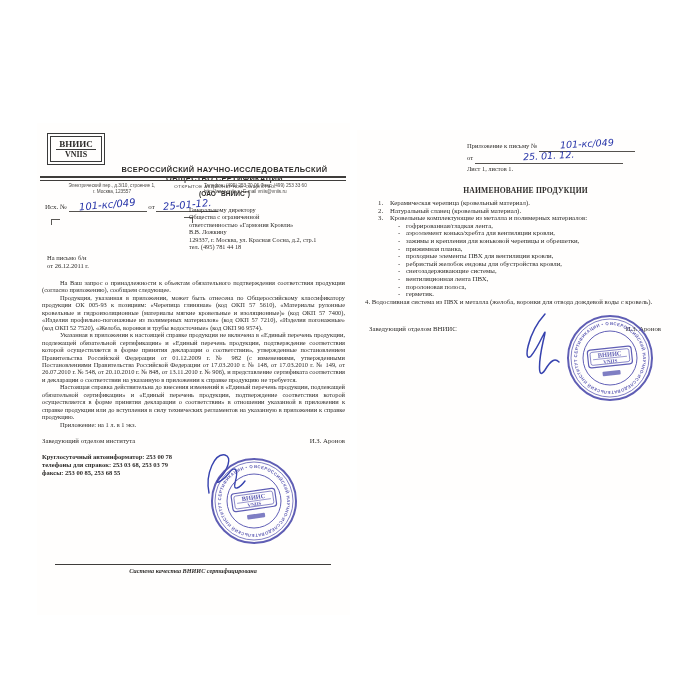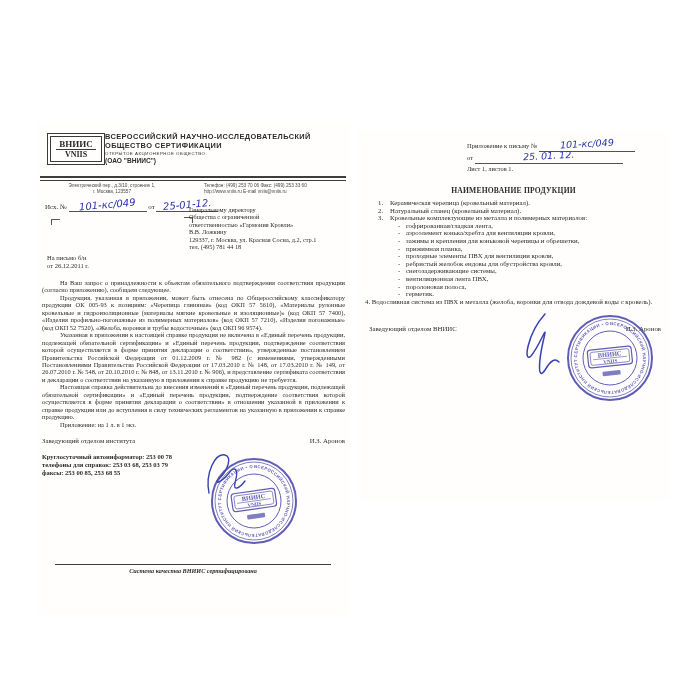--- a/index.html
+++ b/index.html
@@ -9,21 +9,21 @@
   .page-left{left:37px;top:123px;width:313px;height:492px;}
   .page-right{left:357px;top:130px;width:313px;height:370px;}
 
   
   .hdr-row{position:absolute;left:0;top:10px;width:100%;display:flex;}
   .logo-box{margin-left:10px;width:58px;height:32px;border:1.5px solid #3a3a3a;padding:2px;box-sizing:border-box;}
   .logo-inner{border:1px solid #3a3a3a;height:100%;box-sizing:border-box;display:flex;flex-direction:column;
               align-items:center;justify-content:center;font-weight:bold;}
   .logo-ru{font-size:9px;line-height:10px;border-bottom:1px solid #3a3a3a;padding:0 3px;}
   .logo-en{font-size:8px;line-height:10px;}
-  .org-block{flex:1;padding-right:6px;}
+  .org-block{flex:1;text-align:center;padding-right:6px;margin-top:33px;}
   .org-t1,.org-t2{font-family:"Liberation Sans",sans-serif;font-weight:bold;font-size:7.4px;line-height:8.6px;letter-spacing:.4px;}
   .org-sub{font-family:"Liberation Sans",sans-serif;font-size:4.4px;line-height:6px;letter-spacing:.5px;margin-top:1px;}
   .org-abbr{font-family:"Liberation Sans",sans-serif;font-weight:bold;font-size:6.6px;line-height:8px;}
   .dbl-rule{position:absolute;left:3px;top:53px;width:306px;height:2px;border-top:2px solid #3f3d3b;border-bottom:1px solid #3f3d3b;}
   .contact-l{position:absolute;left:5px;top:60px;width:140px;text-align:center;
              font-family:"Liberation Sans",sans-serif;font-size:4.7px;line-height:6px;color:#4a4845;}
   .contact-r{position:absolute;left:167px;top:60px;width:143px;
              font-family:"Liberation Sans",sans-serif;font-size:4.7px;line-height:6px;color:#4a4845;}
 
   
@@ -50,21 +50,21 @@
   .footer-rule{position:absolute;left:18px;top:441px;width:276px;border-top:1px solid #3f3d3b;}
   .footer-note{position:absolute;left:18px;top:444px;width:276px;text-align:center;
                font-size:6.2px;font-style:italic;font-weight:bold;}
 
   
   .appendix{position:absolute;left:110px;top:10px;font-size:6.6px;line-height:10px;white-space:nowrap;}
   .appendix .n-seg{width:96px;}
   .appendix .d-seg{width:148px;}
   .appendix .hw{font-size:9.5px;transform:rotate(-3deg) translateY(-1px);}
   .sheet{font-size:6.4px;}
-  .rp-heading{position:absolute;left:0;top:56px;width:100%;text-align:center;font-weight:bold;font-size:7.6px;letter-spacing:.2px;}
+  .rp-heading{position:absolute;left:12px;top:56px;width:100%;text-align:center;font-weight:bold;font-size:7.6px;letter-spacing:.2px;}
   .rp-list{position:absolute;left:8px;top:69px;width:300px;font-size:6.8px;line-height:7.6px;}
   .rp-item{display:flex;margin-left:13px;}
   .rp-item .num{width:12px;flex:none;}
   .rp-sub{margin-left:33px;position:relative;padding-left:8px;}
   .rp-sub::before{content:"-";position:absolute;left:0;top:0;}
   .rp-item4{margin-left:0;text-align:justify;}
   .rp-signer{position:absolute;left:12px;top:195px;width:292px;display:flex;justify-content:space-between;font-size:6.8px;}
 
   
   .stamp{position:absolute;opacity:.88;}

